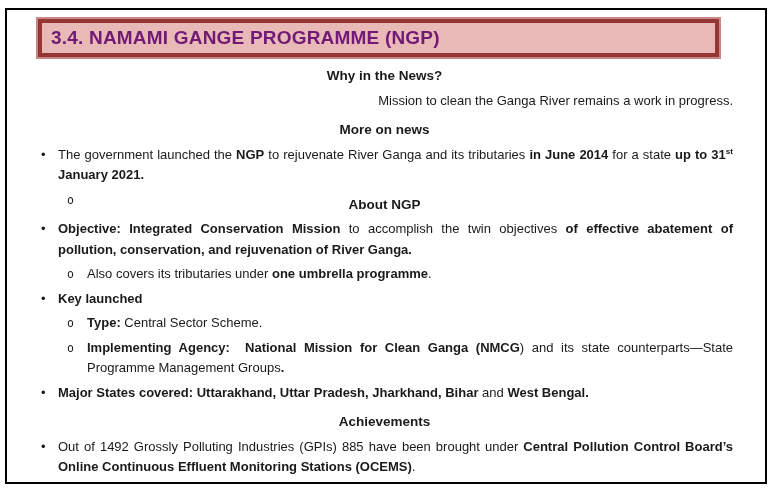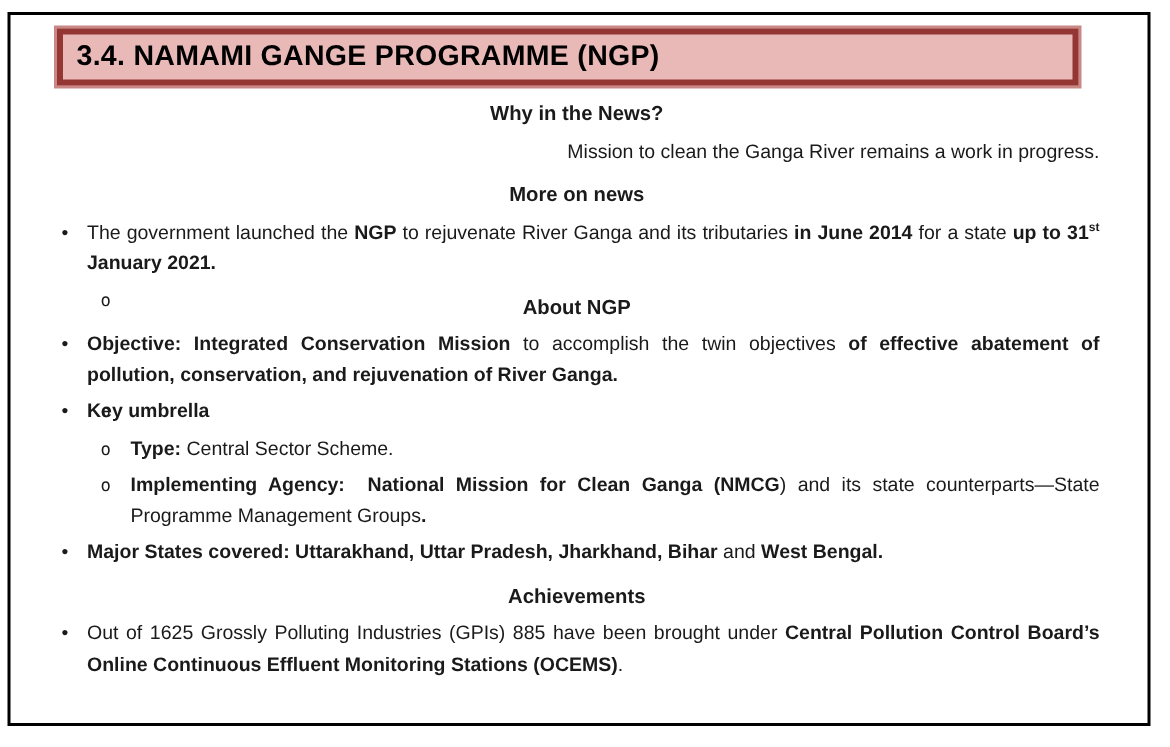--- a/index.html
+++ b/index.html
@@ -22,21 +22,21 @@
   .title-box {
     margin: 5px 14px 0 2px;
     background: #e9b9b8;
     border: 4px solid #943634;
     box-shadow: 0 0 0 2px #c98886;
     padding: 2px 10px 3px 9px;
     font-weight: bold;
     font-size: 19px;
     line-height: 25px;
     letter-spacing: 0.2px;
-    color: #000000;
+    color: #701a75;
   }
   .doc-body { font-size: 13px; line-height: 20.5px; margin-top: 2px; }
   .heading { font-weight: bold; font-size: 13.5px; margin: 9px 0 3px; text-align: center; }
   .para { margin: 4px 0; text-align: right; }
   .list { margin: 4px 0 0 0; }
   .bullet { position: relative; text-align: justify; }
   .bullet .txt { display: inline; }
   .l1 { padding-left: 22px; }
   .l1 > .marker { position: absolute; left: 5px; top: 0; }
   .l2 { padding-left: 51px; }
@@ -57,22 +57,22 @@
       <span>3.4. NAMAMI GANGE PROGRAMME (NGP)</span>
     </div>
     <div class="doc-body">
         <div class="heading">Why in the News?</div>
         <div class="para"><span class="txt"><span>Mission to clean the Ganga River remains a work in progress.</span></span></div>
         <div class="heading">More on news</div>
         <div class="bullet list l1"><span class="marker">•</span><span class="txt"><span>The government launched the </span><span class="b">NGP</span><span> to rejuvenate River Ganga and its tributaries </span><span class="b">in June 2014</span><span> for a state </span><span class="b">up to 31</span><sup class="b">st</sup><span class="b"> January 2021.</span></span></div>
         <div class="bullet list l2"><span class="marker">o</span></div>
         <div class="heading">About NGP</div>
         <div class="bullet list l1"><span class="marker">•</span><span class="txt"><span class="b">Objective: Integrated Conservation Mission</span><span> to accomplish the twin objectives </span><span class="b">of effective abatement of pollution, conservation, and rejuvenation of River Ganga.</span></span></div>
-        <div class="bullet list l2"><span class="marker">o</span></div>
-        <div class="bullet list l1"><span class="marker">•</span><span class="txt"><span class="b">Key umbrella</span></span></div>
+        <div class="bullet list l2"><span class="marker">o</span><span class="txt"><span>Also covers its tributaries under </span><span class="b">one umbrella programme</span><span>.</span></span></div>
+        <div class="bullet list l1"><span class="marker">•</span><span class="txt"><span class="b">Key launched</span></span></div>
         <div class="bullet list l2"><span class="marker">o</span><span class="txt"><span class="b">Type:</span><span> Central Sector Scheme.</span></span></div>
         <div class="bullet list l2"><span class="marker">o</span><span class="txt"><span class="b">Implementing Agency:&nbsp; National Mission for Clean Ganga (NMCG</span><span>) and its state counterparts—State Programme Management Groups</span><span class="b">.</span></span></div>
         <div class="bullet list l1"><span class="marker">•</span><span class="txt"><span class="b">Major States covered: Uttarakhand, Uttar Pradesh, Jharkhand, Bihar</span><span> and </span><span class="b">West Bengal.</span></span></div>
         <div class="heading">Achievements</div>
-        <div class="bullet list l1"><span class="marker">•</span><span class="txt"><span>Out of 1625 Grossly Polluting Industries (GPIs) 885 have been brought under </span><span class="b">Central Pollution Control Board’s Online Continuous Effluent Monitoring Stations (OCEMS)</span><span>.</span></span></div>
+        <div class="bullet list l1"><span class="marker">•</span><span class="txt"><span>Out of 1492 Grossly Polluting Industries (GPIs) 885 have been brought under </span><span class="b">Central Pollution Control Board’s Online Continuous Effluent Monitoring Stations (OCEMS)</span><span>.</span></span></div>
       </div>
   </div>
 </div>
 
 </body></html>

